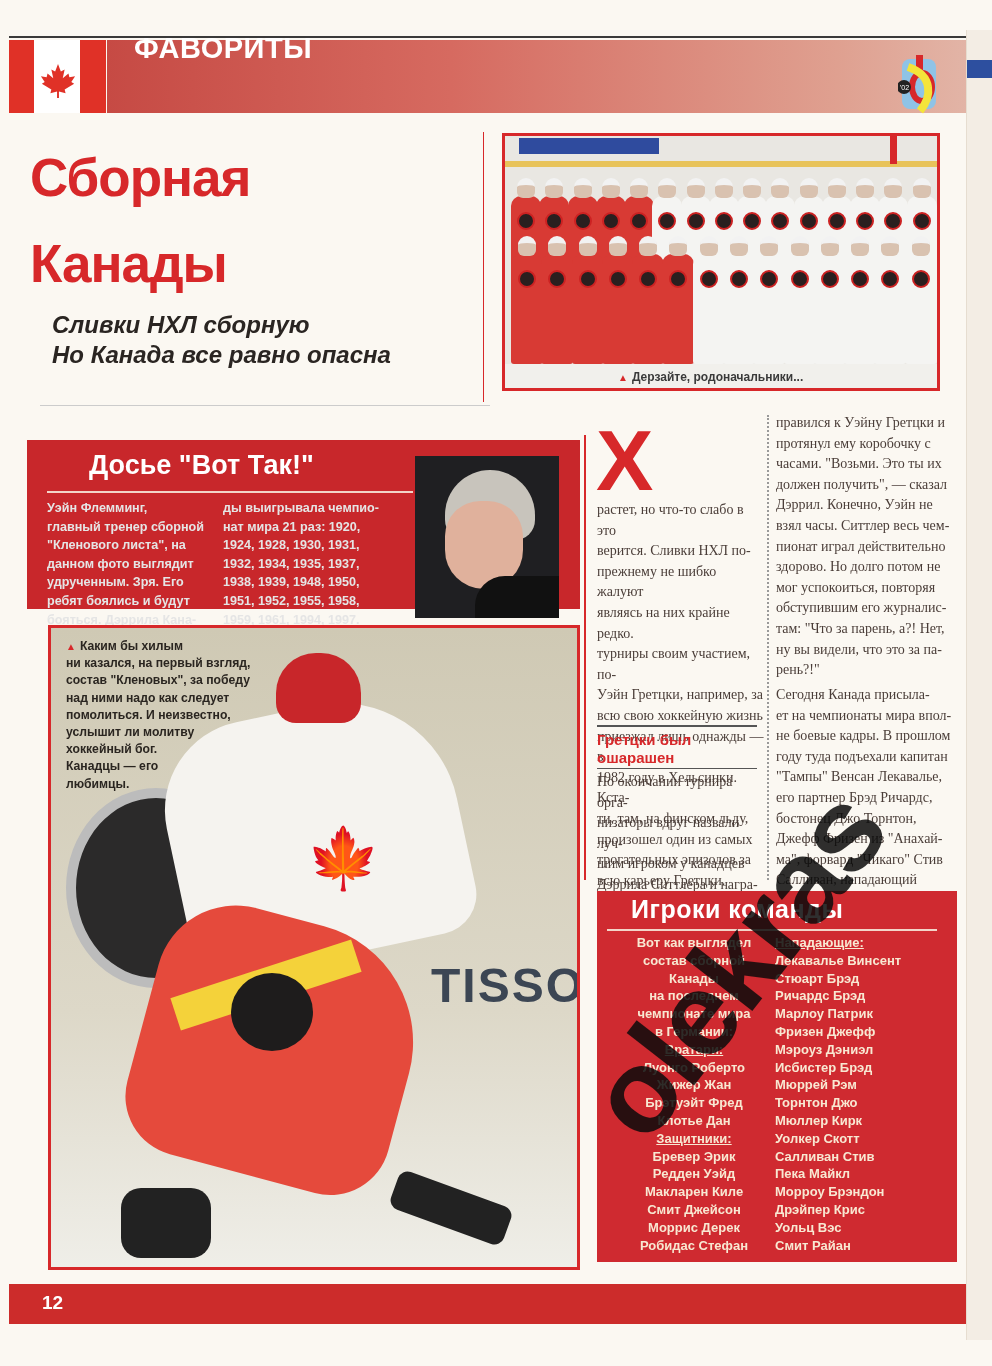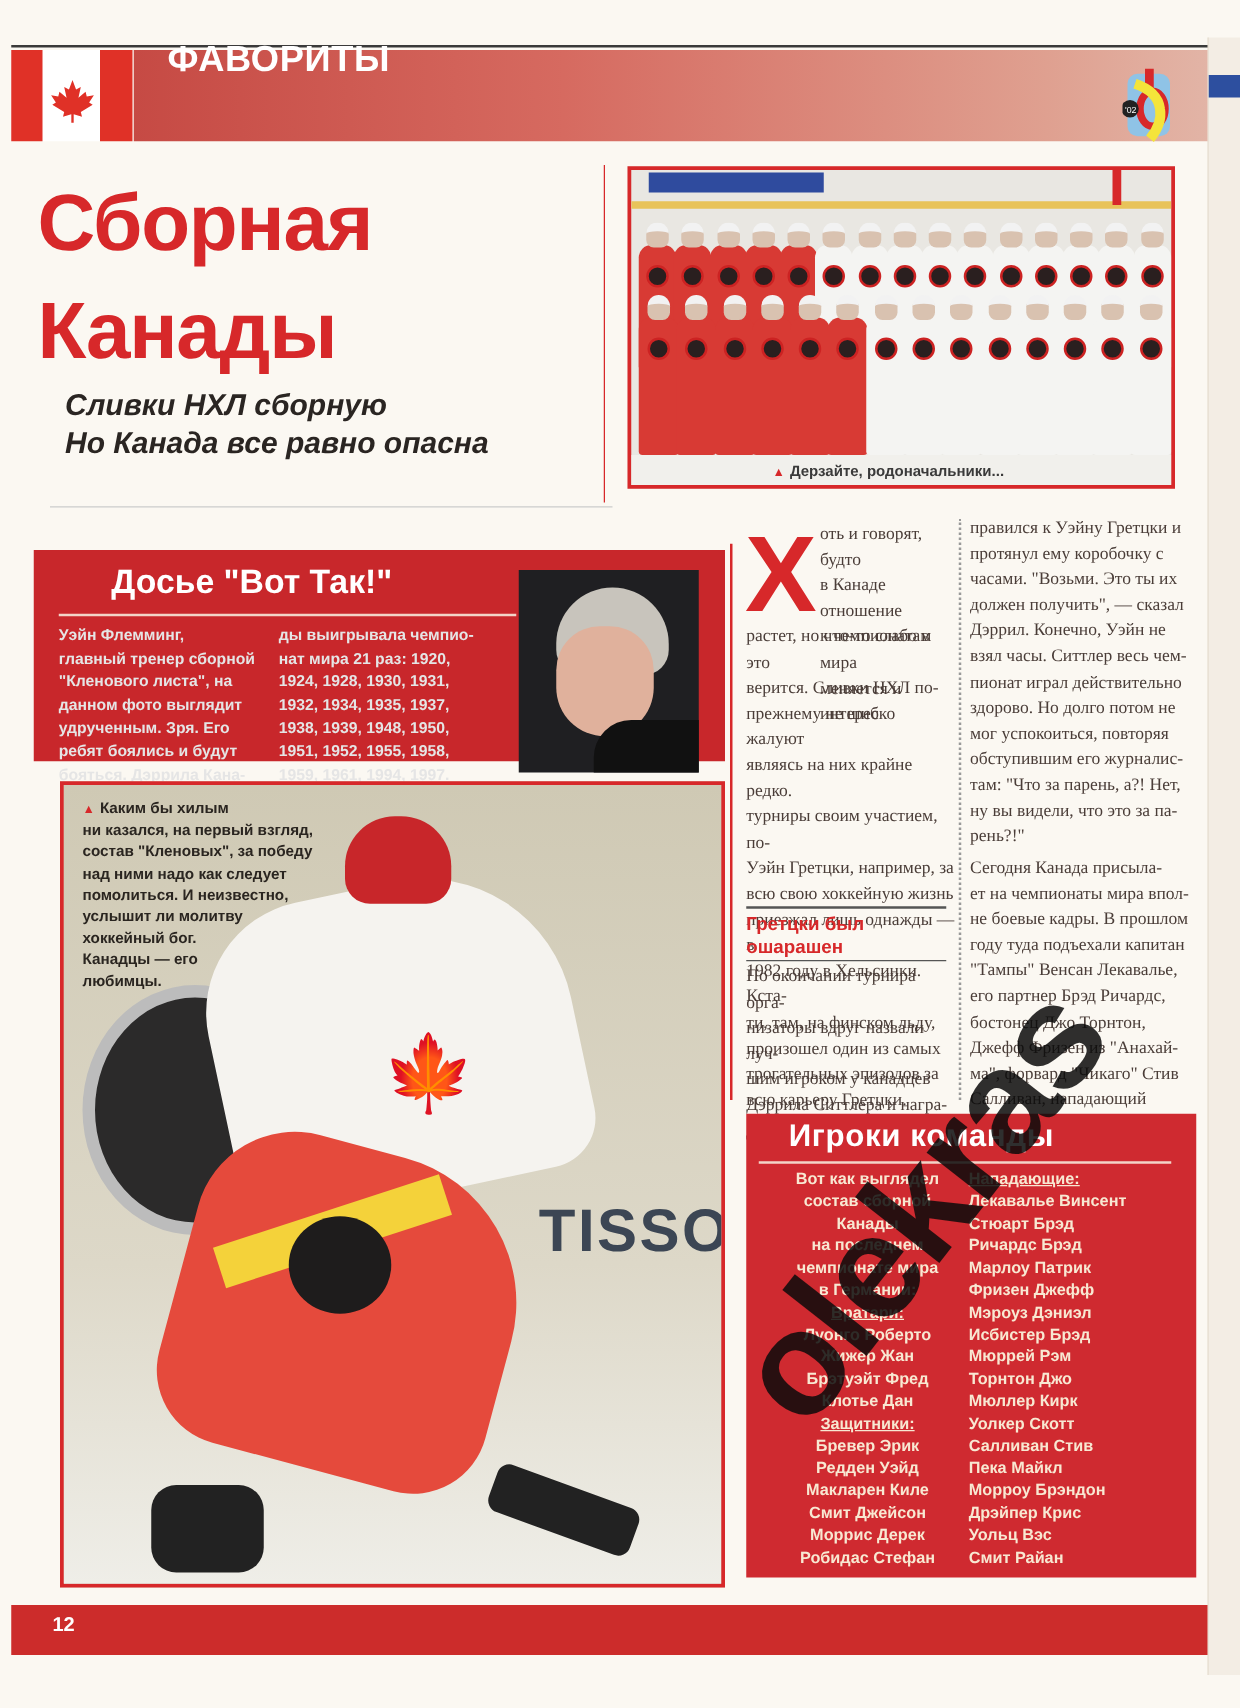--- a/index.html
+++ b/index.html
@@ -22,21 +22,21 @@
   .flag .bar-l { position: absolute; left: 0; top: 0; width: 25px; height: 73px; background: #e03127; }
   .flag .bar-r { position: absolute; left: 71px; top: 0; width: 26px; height: 73px; background: #e03127; }
   .flag svg { position: absolute; left: 30px; top: 22px; }
   .hdr-band { position: absolute; left: 98px; top: 2px; width: 859px; height: 73px;
     background: linear-gradient(90deg, #c64a44 0%, #d66a60 40%, #dfa090 85%, #e2b4a6 100%); }
   .hdr-title { position: absolute; left: 134px; top: 32px; font-weight: bold; font-size: 29px; color: #fff; letter-spacing: 0.5px; }
   .logo { position: absolute; left: 898px; top: 53px; width: 44px; height: 62px; }
 
   
   .title { position: absolute; left: 30px; top: 135px; color: #d7282a; font-weight: bold;
-    font-size: 64px; line-height: 86px; letter-spacing: -1px; }
+    font-size: 53px; line-height: 86px; letter-spacing: -1px; }
   .subtitle { position: absolute; left: 52px; top: 310px; font-style: italic; font-weight: bold;
     font-size: 24px; line-height: 30px; color: #2a2522; }
   .rule-v { position: absolute; left: 483px; top: 132px; width: 1px; height: 270px; background: #d7282a; }
   .rule-h { position: absolute; left: 40px; top: 405px; width: 450px; height: 1px; background: #ccc; }
 
   
   .team-photo { position: absolute; left: 502px; top: 133px; width: 438px; height: 258px;
     border: 3px solid #d7282a; background: #e9e7e2; overflow: hidden; }
   .team-photo .banner { position: absolute; left: 14px; top: 2px; width: 140px; height: 16px; background: #2f4b9e; }
   .team-photo .board { position: absolute; left: 0; top: 25px; width: 100%; height: 6px; background: #e8c35a; }
@@ -86,21 +86,21 @@
 
   
   .roster { position: absolute; left: 597px; top: 891px; width: 360px; height: 371px; background: #cf2a30; }
   .roster-title { position: absolute; left: 34px; top: 4px; color: #fff; font-weight: bold; font-size: 25px; letter-spacing: 0.5px; }
   .roster-rule { position: absolute; left: 10px; top: 38px; width: 330px; height: 2px; background: #f3d4c8; }
   .roster-col { position: absolute; top: 43px; color: #f8e8d2; font-weight: bold; font-size: 13px; line-height: 17.8px; width: 170px; }
   .roster-col .lbl { text-decoration: underline; }
 
   
   .footer { position: absolute; left: 9px; top: 1284px; width: 957px; height: 40px; background: #cc2c2b; }
-  .page-num { position: absolute; left: 42px; top: 1292px; color: #fff; font-weight: bold; font-size: 16px; }
+  .page-num { position: absolute; left: 42px; top: 1292px; color: #fff; font-weight: bold; font-size: 19px; }
 
   
   .watermark { position: absolute; left: 560px; top: 1080px; font-weight: bold; font-size: 118px; color: rgba(10,10,10,0.85);
     transform: rotate(-52deg); transform-origin: left top; letter-spacing: -2px; white-space: nowrap; }
 </style>
 </head>
 <body>
 
 <div class="page">
 
@@ -289,26 +289,20 @@
       </div>
     <div class="dossier-photo">
       <div class="coach-hair"></div>
       <div class="coach-face"></div>
       <div class="coach-body"></div>
     </div>
   </div>
 
   <div class="col-left-rule"></div>
   <div class="dropcap">Х</div>
-  <div class="col" style="left:656px; top:418px; width:108px;">
-      <div>оть и говорят, будто</div>
-      <div>в Канаде отношение</div>
-      <div>к чемпионатам мира</div>
-      <div>меняется и интерес</div>
-    </div>
   <div class="col" style="left:597px; top:500px; width:168px;">
       <div>растет, но что-то слабо в это</div>
       <div>верится. Сливки НХЛ по-</div>
       <div>прежнему не шибко жалуют</div>
       <div>являясь на них крайне редко.</div>
       <div>турниры своим участием, по-</div>
       <div>Уэйн Гретцки, например, за</div>
       <div>всю свою хоккейную жизнь</div>
       <div>приезжал лишь однажды — в</div>
       <div>1982 году в Хельсинки. Кста-</div>

